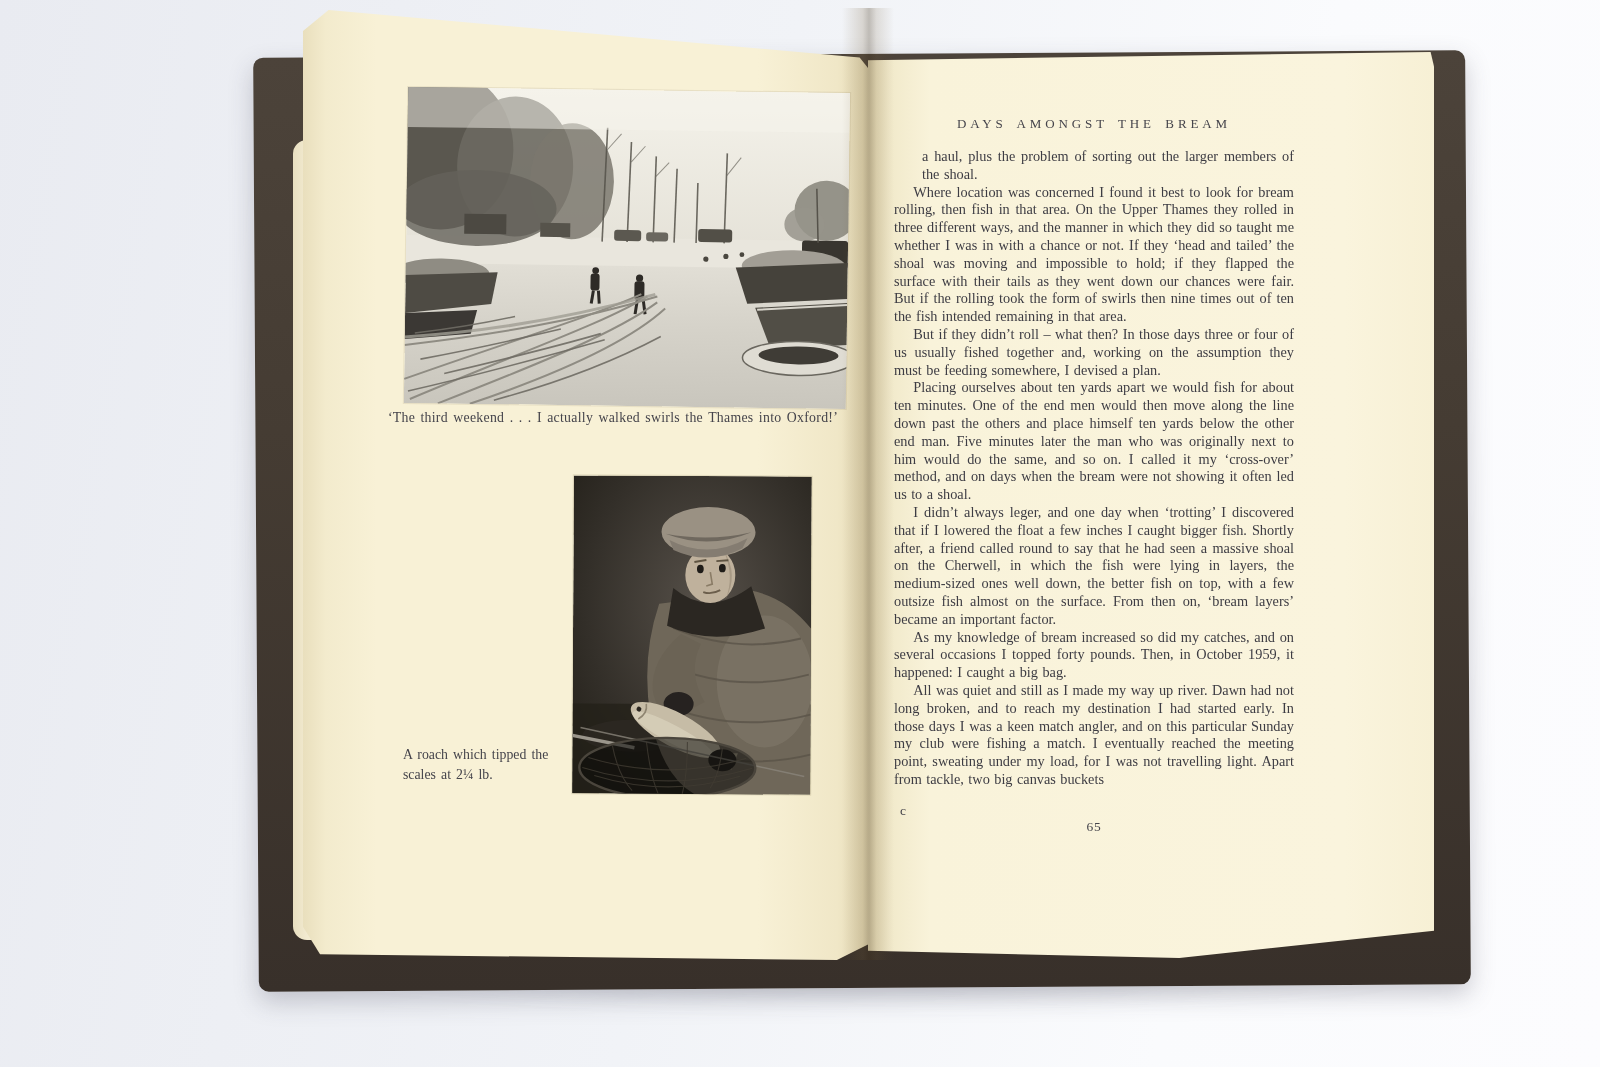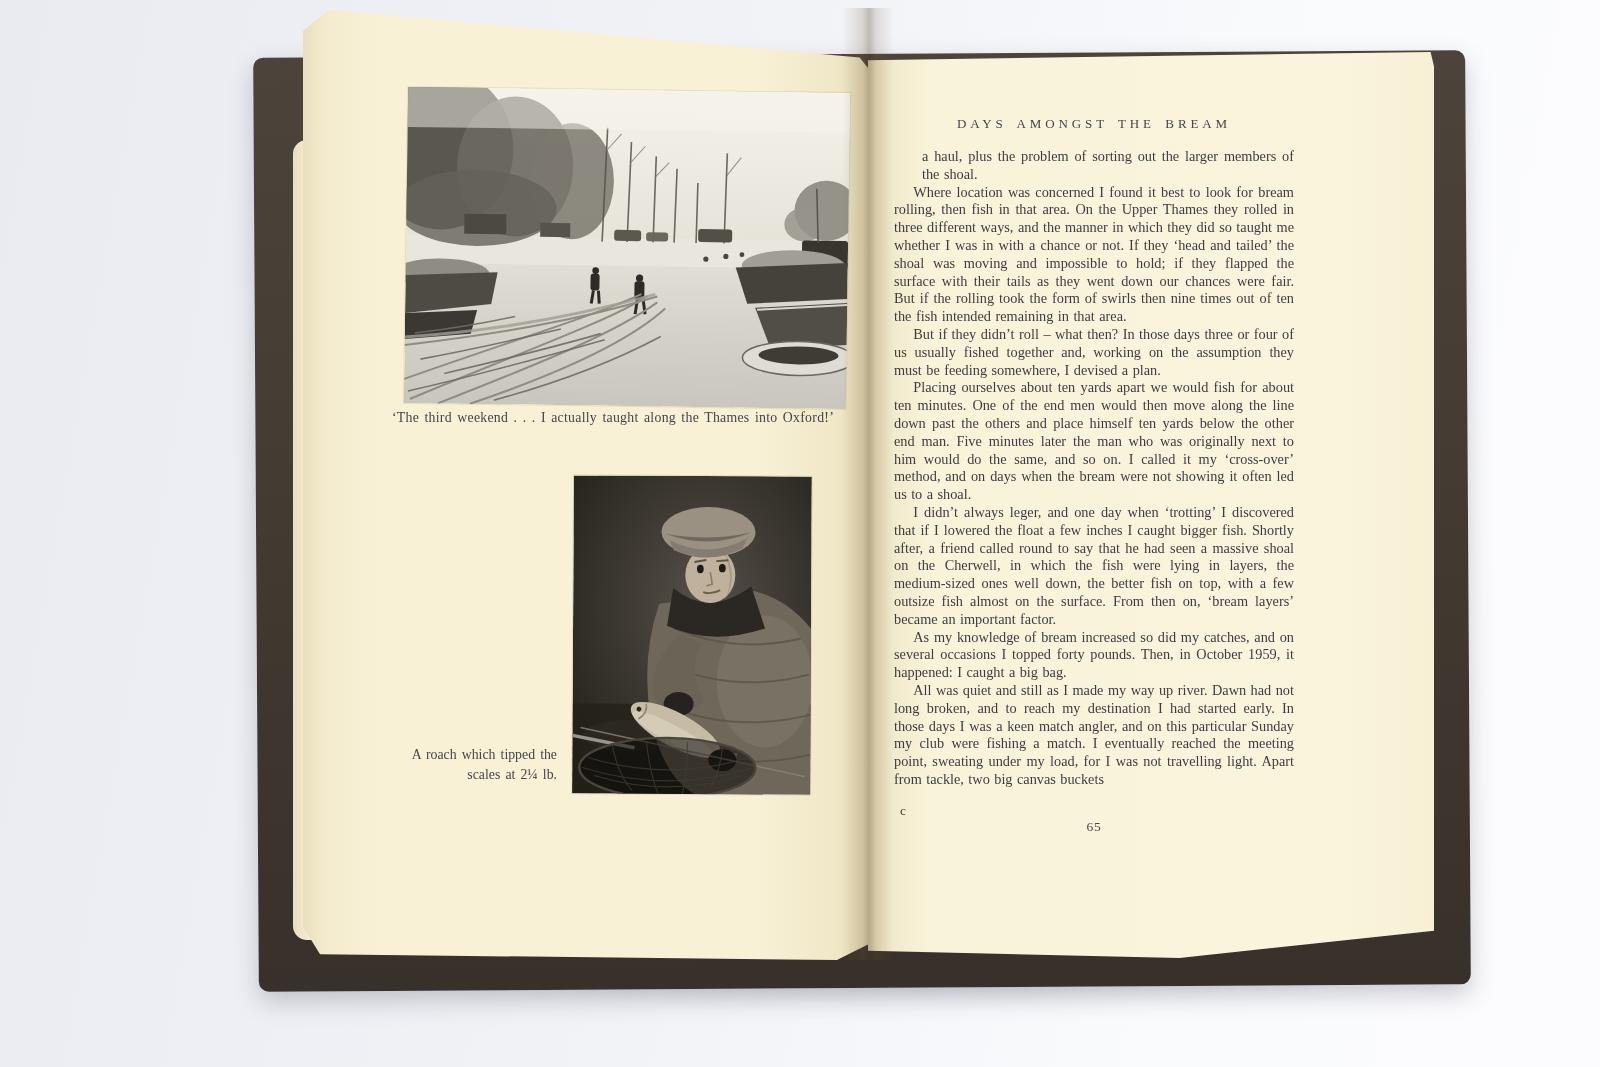--- a/index.html
+++ b/index.html
@@ -45,21 +45,21 @@
   
   .photo-top-wrap { position:absolute; left:103px; top:80px; width:442px; height:316px; transform:rotate(.8deg);
     box-shadow:0 0 0 1px rgba(120,105,70,.12); }
   .caption-top {
     position:absolute; left:58px; top:398px; width:504px; text-align:center;
     font-size:13.8px; line-height:20px; color:#45444b; letter-spacing:.02em; word-spacing:.12em;
   }
   .photo-bottom-wrap { position:absolute; left:270px; top:466px; width:238px; height:318px; transform:rotate(.3deg);
     box-shadow:0 0 0 1px rgba(120,105,70,.15); }
   .caption-bottom {
-    position:absolute; left:100px; top:735px; width:154px; text-align:right;
+    position:absolute; left:100px; top:735px; width:154px; 
     font-size:13.8px; line-height:20px; color:#45444b; word-spacing:.12em;
   }
   svg { display:block; }
 
   
   .text-col { position:absolute; left:26px; top:64px; width:400px; color:#3d3c43; }
   .running-head {
     text-align:center; font-size:13px; letter-spacing:.3em; word-spacing:.25em;
     color:#45444b; margin-bottom:16px;
   }
@@ -169,21 +169,21 @@
           <path d="M40,286 C96,272 150,258 196,244"></path>
           <path d="M4,304 C70,288 140,268 200,250"></path>
           <path d="M90,312 C160,292 216,268 256,246"></path>
           <path d="M10,246 C40,242 76,236 110,228"></path>
         </g>
         <path d="M0,250 C80,244 160,230 250,204" fill="none" stroke="#a09d94" stroke-width="3" opacity=".8"></path>
         <rect x="0" y="0" width="442" height="40" fill="#f6f4ec" opacity=".5"></rect>
       </svg>
     </div>
 
-    <div class="caption-top">‘The third weekend . . . I actually taught along the Thames into Oxford!’</div>
+    <div class="caption-top">‘The third weekend . . . I actually walked swirls the Thames into Oxford!’</div>
 
     <div class="photo-bottom-wrap">
       <svg width="238" height="318" viewBox="0 0 238 318">
         <defs>
           <radialGradient id="nightbg" cx=".55" cy=".4" r=".9">
             <stop offset="0" stop-color="#565049"></stop>
               <stop offset=".55" stop-color="#332f29"></stop>
               <stop offset="1" stop-color="#19160f"></stop>
           </radialGradient>
         </defs>

